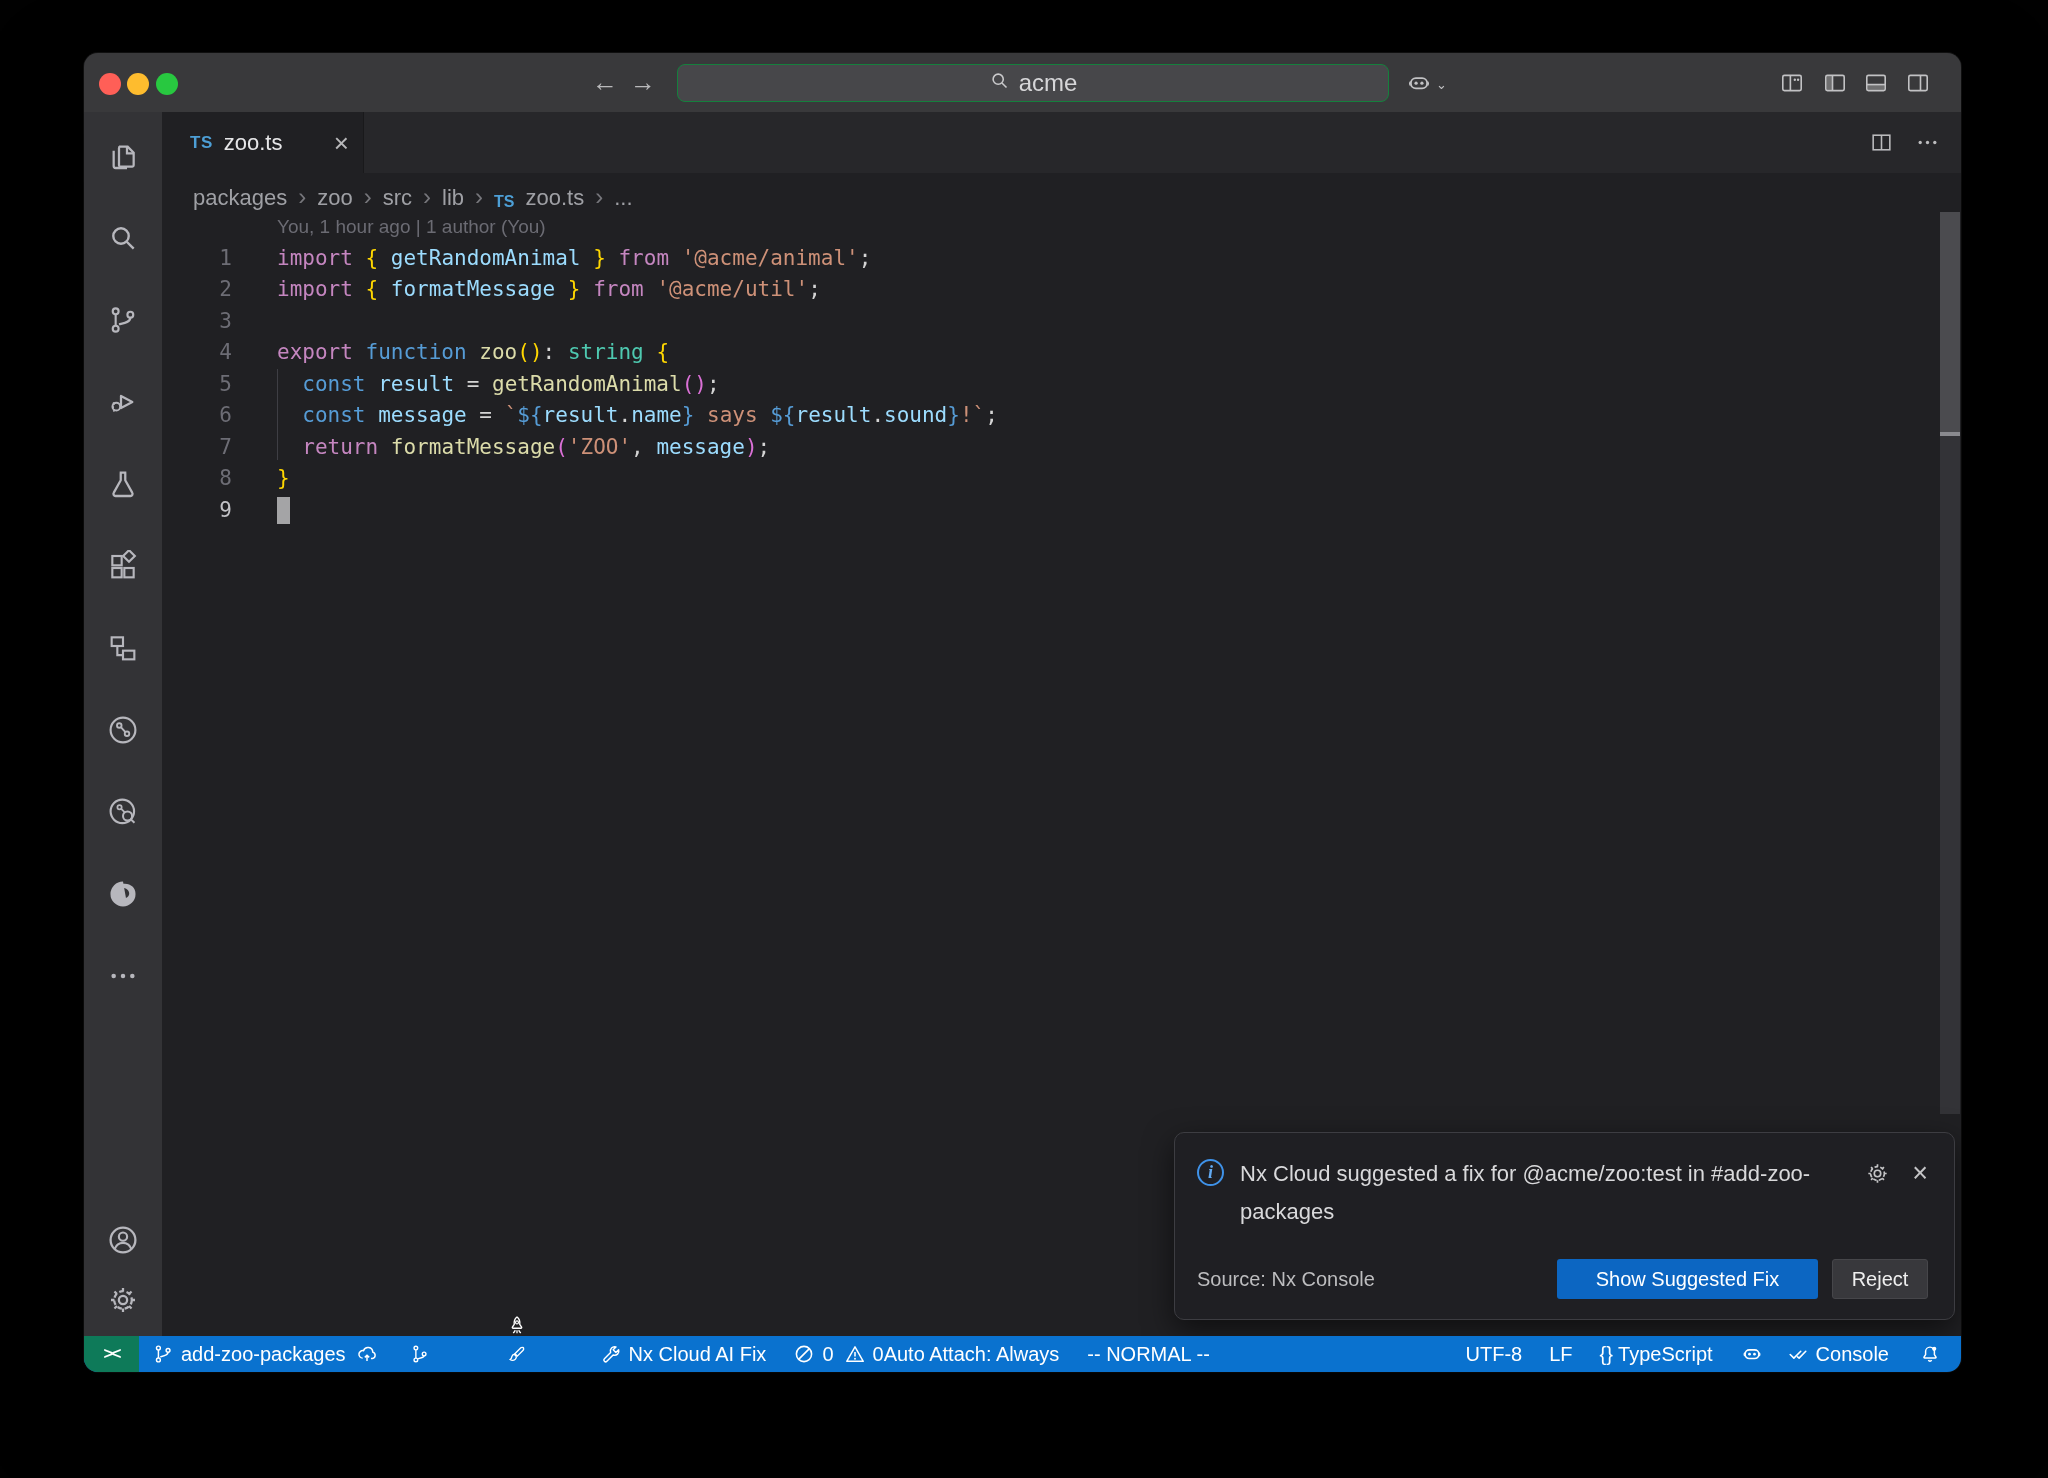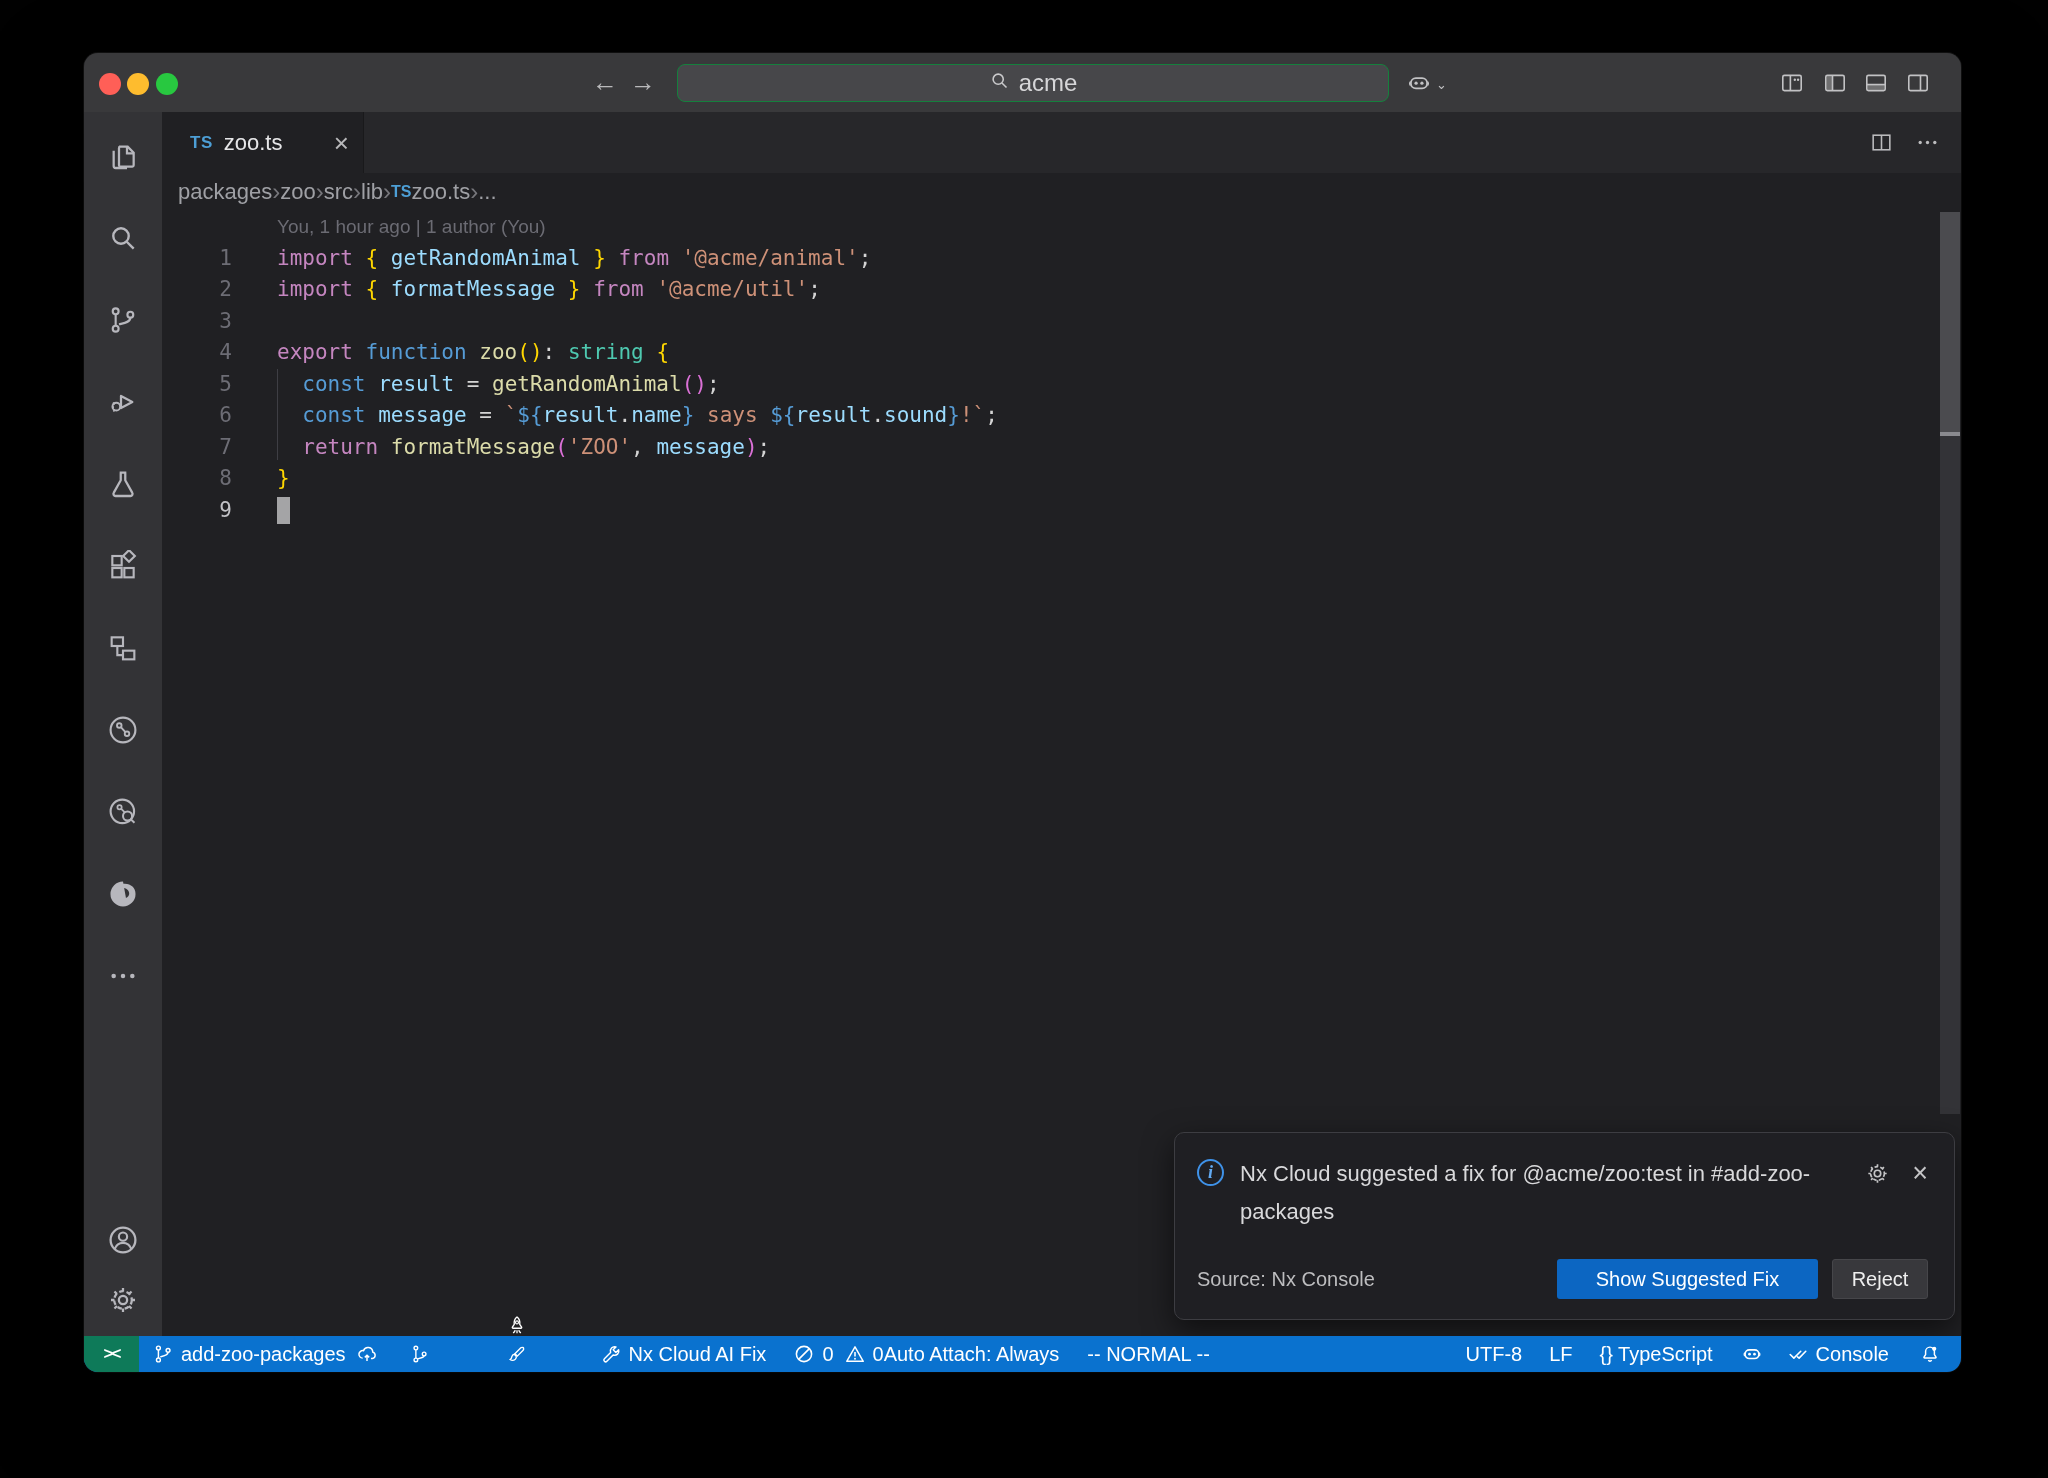--- a/index.html
+++ b/index.html
@@ -29,21 +29,21 @@
   .tabstrip{position:absolute;left:78px;top:59px;right:0;height:61px;background:#27272a}
   .tab{position:absolute;left:0;top:0;width:202px;height:61px;background:#202023;border-right:1px solid #19191b;
     display:flex;align-items:center;padding:0 14px 0 28px}
   .ts-badge{color:#4d9fd6;font-weight:bold;font-size:17px;letter-spacing:.5px}
   .tab-label{color:#e6e6e8;font-size:22px;margin-left:11px}
   .tab-close{margin-left:auto;color:#b8b8ba;font-size:26px;line-height:26px}
   .strip-ico{position:absolute;top:18px;width:25px;height:25px;color:#bcbcbe}
   .strip-ico svg{width:25px;height:25px}
   
   .breadcrumbs{position:absolute;left:78px;top:120px;right:0;height:38px;background:#202023;
-    display:flex;align-items:center;padding-left:16px;font-size:22px;color:#9fa0a5}
+    display:flex;align-items:flex-end;padding-left:31px;gap:11px;font-size:22px;color:#9fa0a5}
   .crumb-sep{color:#76767b;font-size:24px}
   .crumb-ts{color:#4d9fd6;font-weight:bold;font-size:16px}
   
   .editor{position:absolute;left:78px;top:158px;right:0;bottom:36px;background:#202023;overflow:hidden}
   .code-row{display:flex;height:31.5px;line-height:31.5px;font-family:"DejaVu Sans Mono",monospace;font-size:21px;white-space:pre}
   .lnum{width:70px;text-align:right;color:#6d6d75;flex:0 0 70px}
   .lnum.active{color:#c2c2c6}
   .ltext{margin-left:45px;position:relative}
   .blame{font-family:"Liberation Sans",sans-serif;font-size:19px;color:#6b6b73;margin-left:115px}
   .tk-kw{color:#c586c0}.tk-kb{color:#569cd6}.tk-var{color:#9cdcfe}.tk-fn{color:#dcdcaa}

